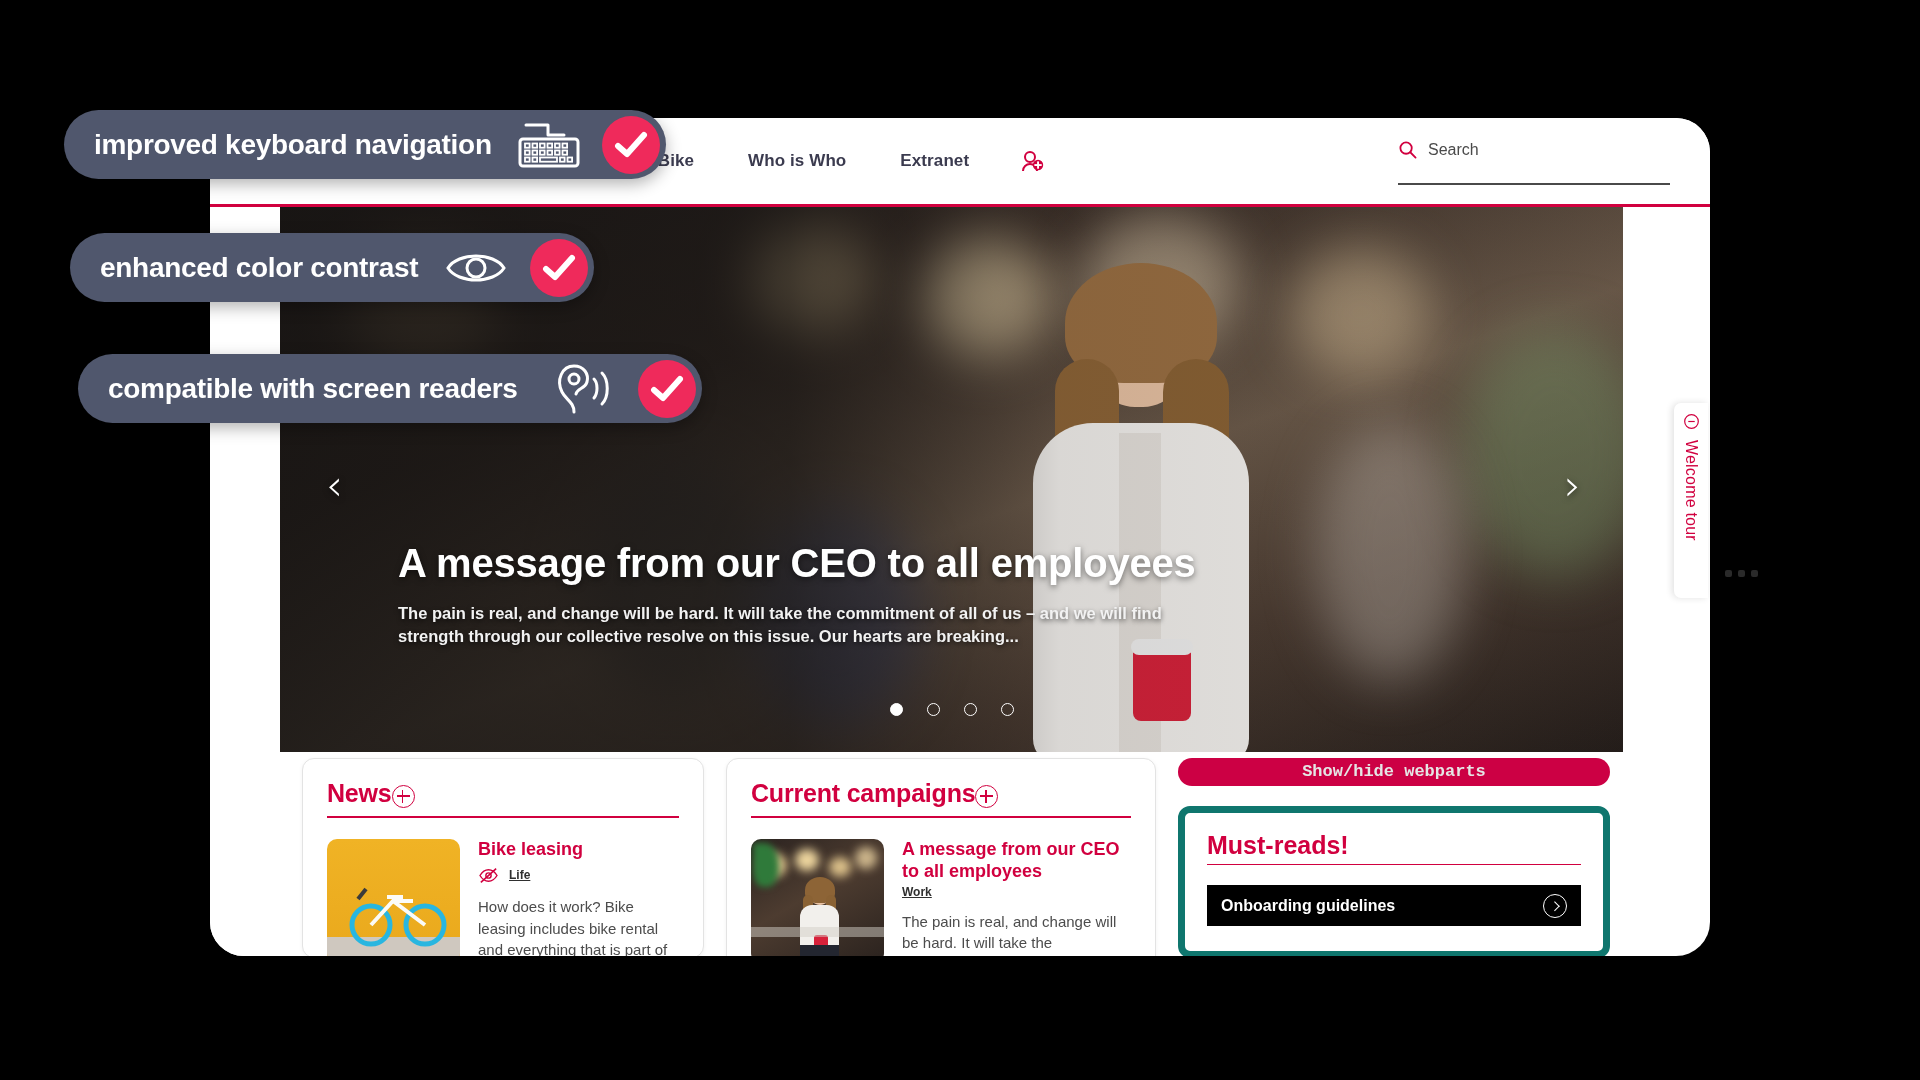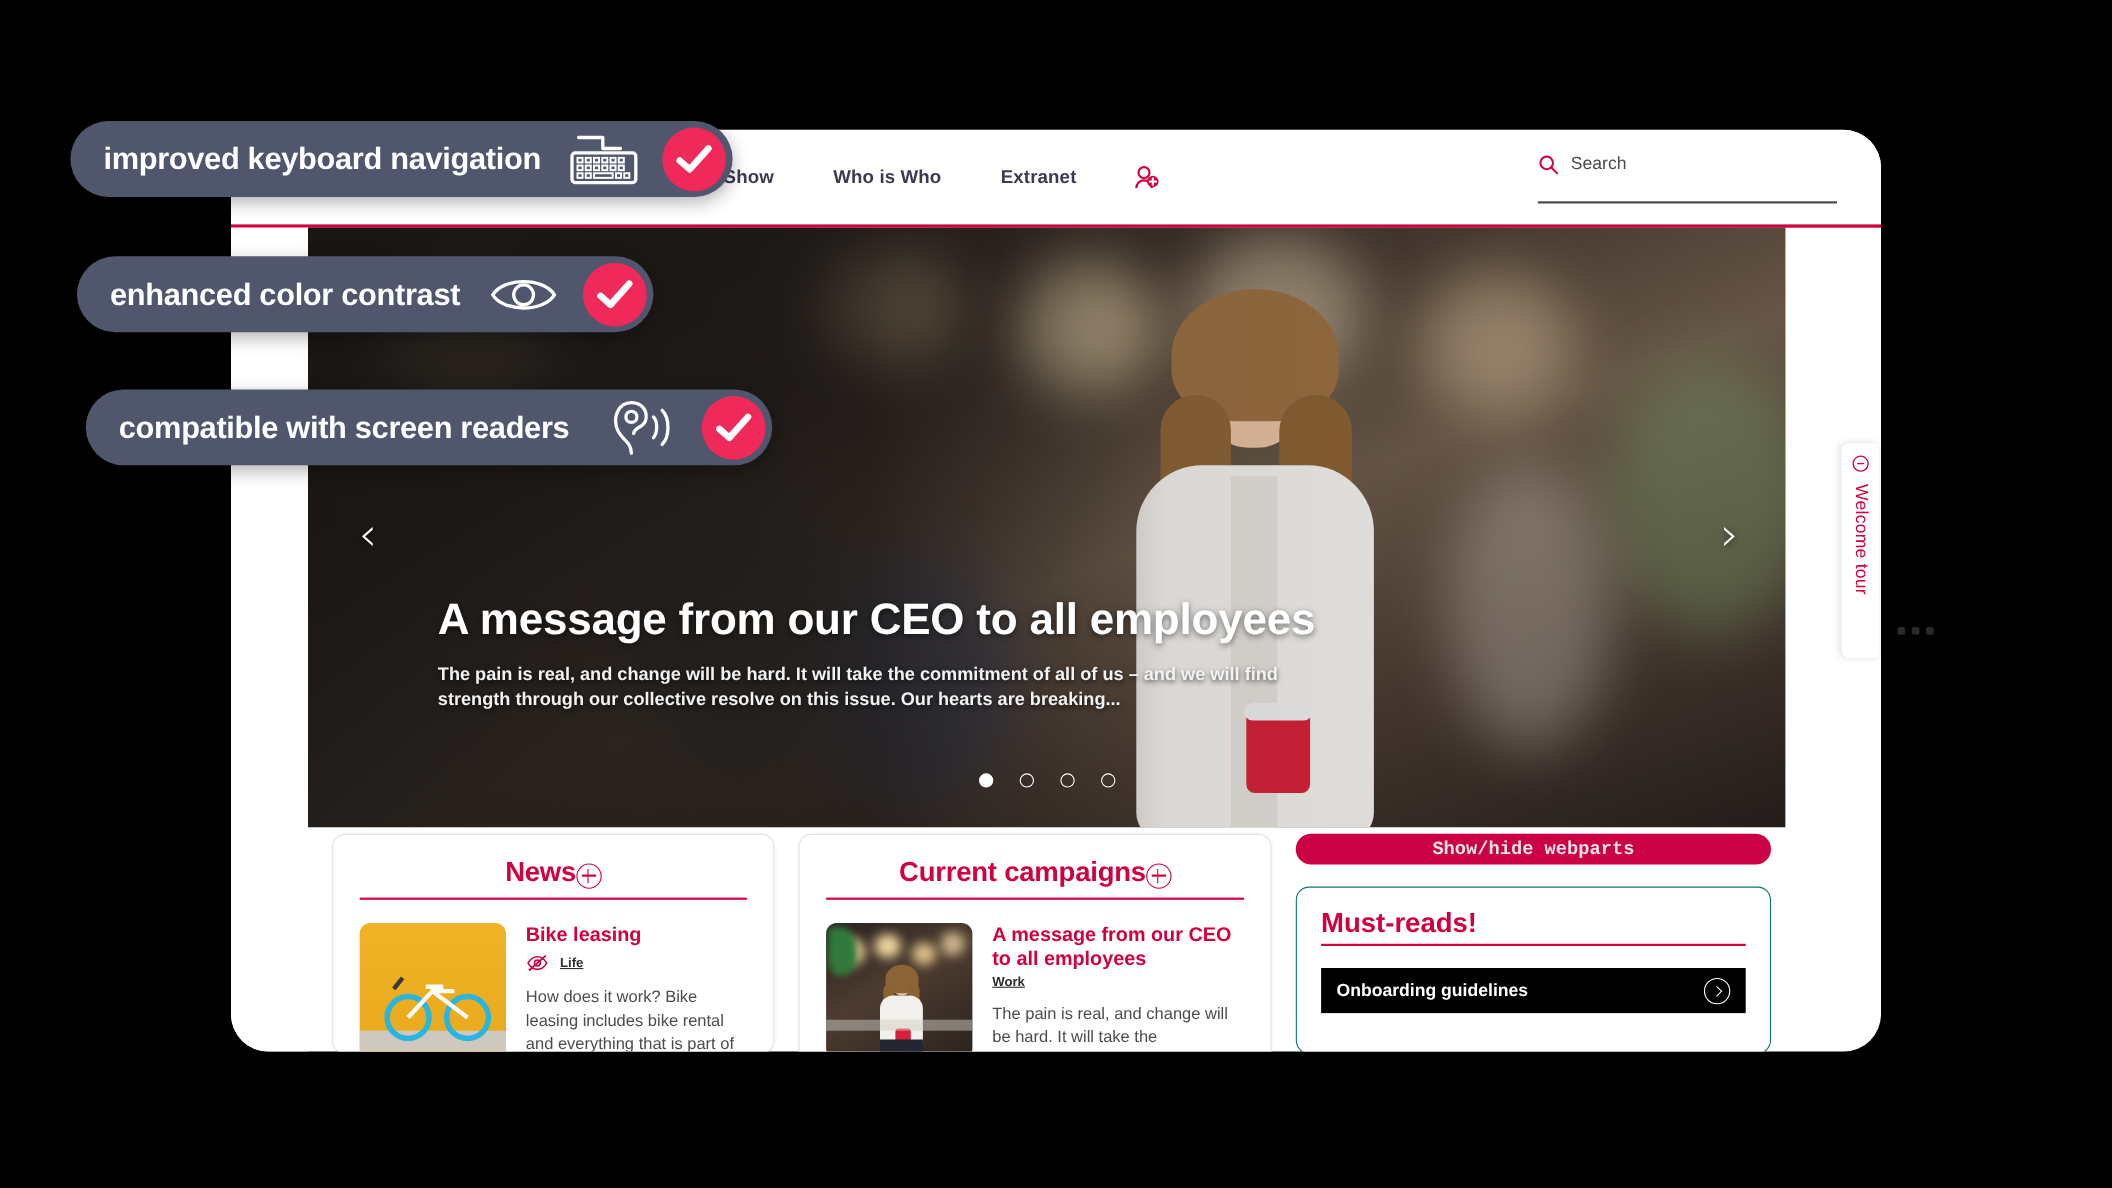--- a/index.html
+++ b/index.html
@@ -83,21 +83,21 @@
 
   
   #content{position:absolute;left:70px;top:640px;width:1410px;height:200px;display:flex;gap:22px;padding-left:22px;box-sizing:border-box;}
   .card{
     background:#fff;border:1px solid #e3e3e3;border-radius:12px;
     box-shadow:0 1px 4px rgba(0,0,0,.05);padding:20px 24px 12px 24px;box-sizing:border-box;
     position:relative;overflow:hidden;
   }
   #news-card{width:402px;height:auto;}
   #campaigns-card{width:430px;height:287px;}
-  .card-head{display:flex;align-items:flex-start;justify-content:center;}
+  .card-head{display:flex;align-items:flex-start;justify-content:flex-start;}
   .card-title{font-size:25px;font-weight:700;color:#d1003f;letter-spacing:-.2px;}
   .plus-icon{width:21px;height:21px;border:1.6px solid #d1003f;border-radius:50%;position:relative;flex:none;margin-top:6px;}
   .plus-icon:before,.plus-icon:after{content:"";position:absolute;background:#d1003f;}
   .plus-icon:before{left:4px;right:4px;top:9px;height:1.6px;}
   .plus-icon:after{top:4px;bottom:4px;left:9px;width:1.6px;}
   .card-rule{height:2px;background:#d1003f;margin-top:8px;}
 
   .item{display:flex;gap:18px;margin-top:21px;justify-content:space-between;}
   .thumb{width:133px;height:124px;border-radius:10px;flex:none;overflow:hidden;position:relative;}
   .item-body{flex:1;min-width:0;}
@@ -107,21 +107,21 @@
   .item-desc{margin-top:12px;font-size:15px;color:#4c4c4c;line-height:1.45;}
 
   
   #right-col{width:432px;display:flex;flex-direction:column;gap:20px;}
   #showhide-btn{
     height:43px;background:#cc0044;color:#e5e5e5;border-radius:22px;border:none;
     font-size:17px;font-weight:700;display:flex;align-items:center;justify-content:center;
     font-family:Liberation Mono, monospace;cursor:pointer;
   }
   #mustreads-card{
-    background:#fff;border:1px solid #0f766e;border-radius:12px;padding:18px 22px 0 22px;
+    background:#fff;border:7px solid #0f766e;border-radius:12px;padding:18px 22px 0 22px;
     box-sizing:border-box;height:224px;overflow:hidden;
   }
   #mustreads-title{font-size:25px;font-weight:700;color:#d1003f;}
   #mustreads-rule{height:1.6px;background:#d1003f;margin-top:4px;}
   .mr-list{margin-top:20px;}
   .mr-row{
     height:41px;display:flex;align-items:center;justify-content:space-between;
     padding:0 14px;box-sizing:border-box;margin-bottom:3px;
   }
   .mr-row.on{background:#000000;}
@@ -165,21 +165,21 @@
 
   <div id="topnav">
     <div class="nav-items">
 
       <div class="nav-item">
         <span>tment</span>
         <span class="chev"></span>
       </div>
 
       <div class="nav-item">
-        <span>Show</span>
+        <span>Bike</span>
       </div>
 
       <div class="nav-item">
         <span>Who is Who</span>
       </div>
 
       <div class="nav-item">
         <span>Extranet</span>
       </div>
 

